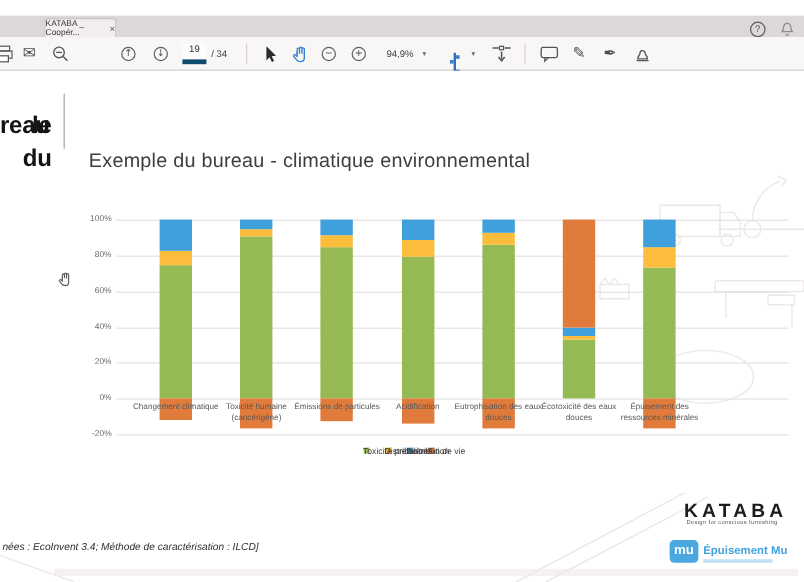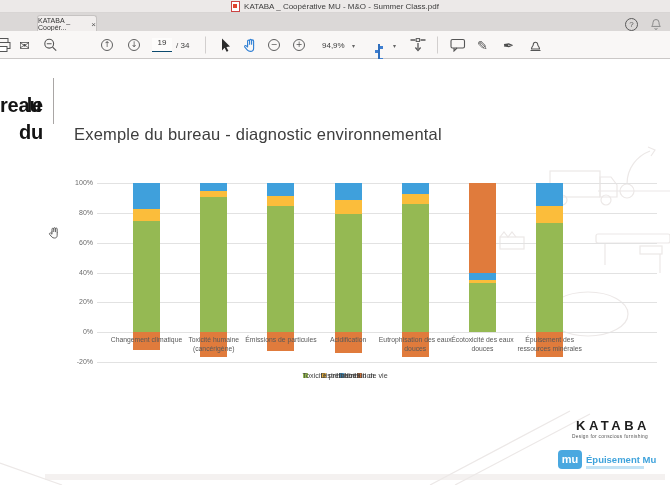--- a/index.html
+++ b/index.html
@@ -23,21 +23,21 @@
     font-size:8px;color:#5a5a5a;display:flex;align-items:center;justify-content:center;}
   
   .toolbar{position:absolute;left:0;top:31px;width:670px;height:27px;background:#f9f7f6;
     border-bottom:1px solid #cbc8c7;}
   .toolbar > *{position:absolute;top:50%;transform:translateY(-50%);}
   .ticon{color:#4d4d4d;font-size:12px;line-height:1;
     font-family:"DejaVu Sans","Liberation Sans",sans-serif;}
   .circbtn{width:12px;height:12px;border:1px solid #5f5f5f;border-radius:50%;
     display:flex;align-items:center;justify-content:center;font-size:8px;color:#4d4d4d;
     font-family:"DejaVu Sans",sans-serif;box-sizing:border-box;}
-  .pagebox{width:20px;height:13px;border-bottom:1px solid #0c4a6e;text-align:center;
+  .pagebox{width:20px;height:13px;border-bottom:4px solid #0c4a6e;text-align:center;
     font-size:8px;color:#333;background:#fdfcfb;}
   .toolsep{width:1px;height:17px;background:#d2cfce;}
   .tlabel{font-size:8px;color:#3d3d3d;text-align:center;}
   .caret{font-size:6px;color:#666;font-family:"DejaVu Sans",sans-serif;}
   .pageicon{width:11px;height:13px;border:1px solid #2f6fbe;background:#fff;position:relative;}
   .pageicon i{position:absolute;width:3px;height:3px;background:#3f7fd0;}
   
   .page{position:absolute;left:0;top:59px;width:670px;height:426px;background:#fff;overflow:hidden;}
   .page *{position:absolute;}
   .prev-title{left:0;top:33px;width:43px;text-align:right;font-size:20px;line-height:27px;
@@ -48,41 +48,37 @@
     font-size:9.5px;font-weight:bold;font-style:italic;color:#262626;}
   .gridline{left:97px;width:560px;height:1px;background:#e2e2e2;}
   .ytick{left:58px;width:35px;text-align:right;font-size:7px;color:#6a6a6a;}
   .bar-seg{box-sizing:border-box;}
   .cat-label{top:277px;width:80px;text-align:center;font-size:6.8px;line-height:1.3;color:#595959;}
   .legend{left:97px;top:314px;width:470px;display:flex;position:absolute;
     justify-content:center;gap:13px;}
   .legend-item{display:flex;align-items:center;gap:3px;font-size:7.2px;color:#3f3f3f;position:static;}
   .legend-swatch{width:5px;height:5px;display:inline-block;position:static;}
   .footer-note{left:2px;top:391px;font-size:8.5px;font-style:italic;color:#2e2e2e;white-space:nowrap;}
-  .kataba{left:570px;top:359px;width:80px;text-align:right;font-size:13px;color:#1d1d1d;
+  .kataba{left:570px;top:359px;width:80px;text-align:right;font-size:16px;color:#1d1d1d;
     letter-spacing:3.5px;font-weight:bold;}
   .kataba-tag{left:570px;top:375px;width:80px;text-align:center;font-size:4.8px;color:#555;
     letter-spacing:0.3px;}
   .mu-logo{left:558px;top:391px;width:24px;height:19px;background:#4aa8e0;border-radius:4px;
     display:flex;align-items:center;justify-content:center;color:#fff;font-size:11px;
     font-weight:bold;line-height:1;}
   .mu-name{left:586px;top:395px;font-size:9.5px;font-weight:bold;color:#3fa3dc;white-space:nowrap;}
   .mu-small{left:586px;top:407px;width:58px;height:3px;background:#c3e3f5;}
   .watermark{left:0;top:0;pointer-events:none;}
   .hand-cursor{left:48px;top:167px;}
 </style>
 </head>
 <body>
 
 <div id="app">
 
-  <div class="titlebar">
-    <span class="pdficon"></span>
-    <span class="doc-title">KATABA _ Coopérative MU - M&amp;O - Summer Class.pdf</span>
-  </div>
 
   <div class="tabbar">
     <div class="tab">
       <span>KATABA _ Coopér...</span>
       <span class="close">×</span>
     </div>
     <div class="chrome-right">
       <span class="helpcirc">?</span>
       <svg width="12" height="13" viewBox="0 0 12 13">
         <path d="M6 1.5a3 3 0 0 0-3 3c0 2.6-.9 3.3-1.3 3.9h8.6C9.9 7.8 9 7.1 9 4.5a3 3 0 0 0-3-3z" fill="none" stroke="#8a8a8a" stroke-width="1"></path>
@@ -166,21 +162,21 @@
         <line x1="0" y1="404" x2="62" y2="426"></line>
       </g>
     </svg>
 
     <div class="prev-title">
       <div>le du</div>
       <div>reau</div>
     </div>
     <div class="vline"></div>
 
-    <div class="slide-title">Exemple du bureau - diagnostic environnemental</div>
+    <div class="slide-title">Exemple du bureau - climatique environnemental</div>
 
     <div id="chart">
         <div class="gridline" style="top: 124.25px;"></div>
         <div class="ytick" style="top: 120.25px;">100%</div>
         <div class="gridline" style="top: 154px;"></div>
         <div class="ytick" style="top: 150px;">80%</div>
         <div class="gridline" style="top: 183.75px;"></div>
         <div class="ytick" style="top: 179.75px;">60%</div>
         <div class="gridline" style="top: 213.5px;"></div>
         <div class="ytick" style="top: 209.5px;">40%</div>
@@ -243,20 +239,21 @@
           <span class="legend-swatch" style="background: rgb(224, 123, 60);"></span>
           <span>Fin de vie</span>
         </span>
       </div>
 
     <svg class="hand-cursor" width="13" height="13" viewBox="0 0 15 15">
       <path d="M4.6 7.5V3.6a1 1 0 0 1 2 0M6.6 6.8V2.9a1 1 0 0 1 2 0M8.6 6.8V3.4a1 1 0 0 1 2 0v4.1" fill="#fafafa" stroke="#5c5c5c" stroke-width="1.1" stroke-linecap="round"></path>
       <path d="M4.6 6.5v3l-1.3-1.2a1 1 0 0 0-1.5 1.3l2.6 3c.7.8 1.6 1.3 3 1.3 2.4 0 3.2-1.3 3.2-3.2V7.5" fill="#fafafa" stroke="#5c5c5c" stroke-width="1.1" stroke-linecap="round" stroke-linejoin="round"></path>
     </svg>
 
+    <div class="footer-note">nées : EcoInvent  3.4; Méthode de caractérisation : ILCD]</div>
 
     <div class="kataba">KATABA</div>
     <div class="kataba-tag">Design for conscious furnishing</div>
     <div class="mu-logo">mu</div>
     <div class="mu-name">Épuisement Mu</div>
     <div class="mu-small"></div>
   </div>
 </div>
 
 </body></html>

